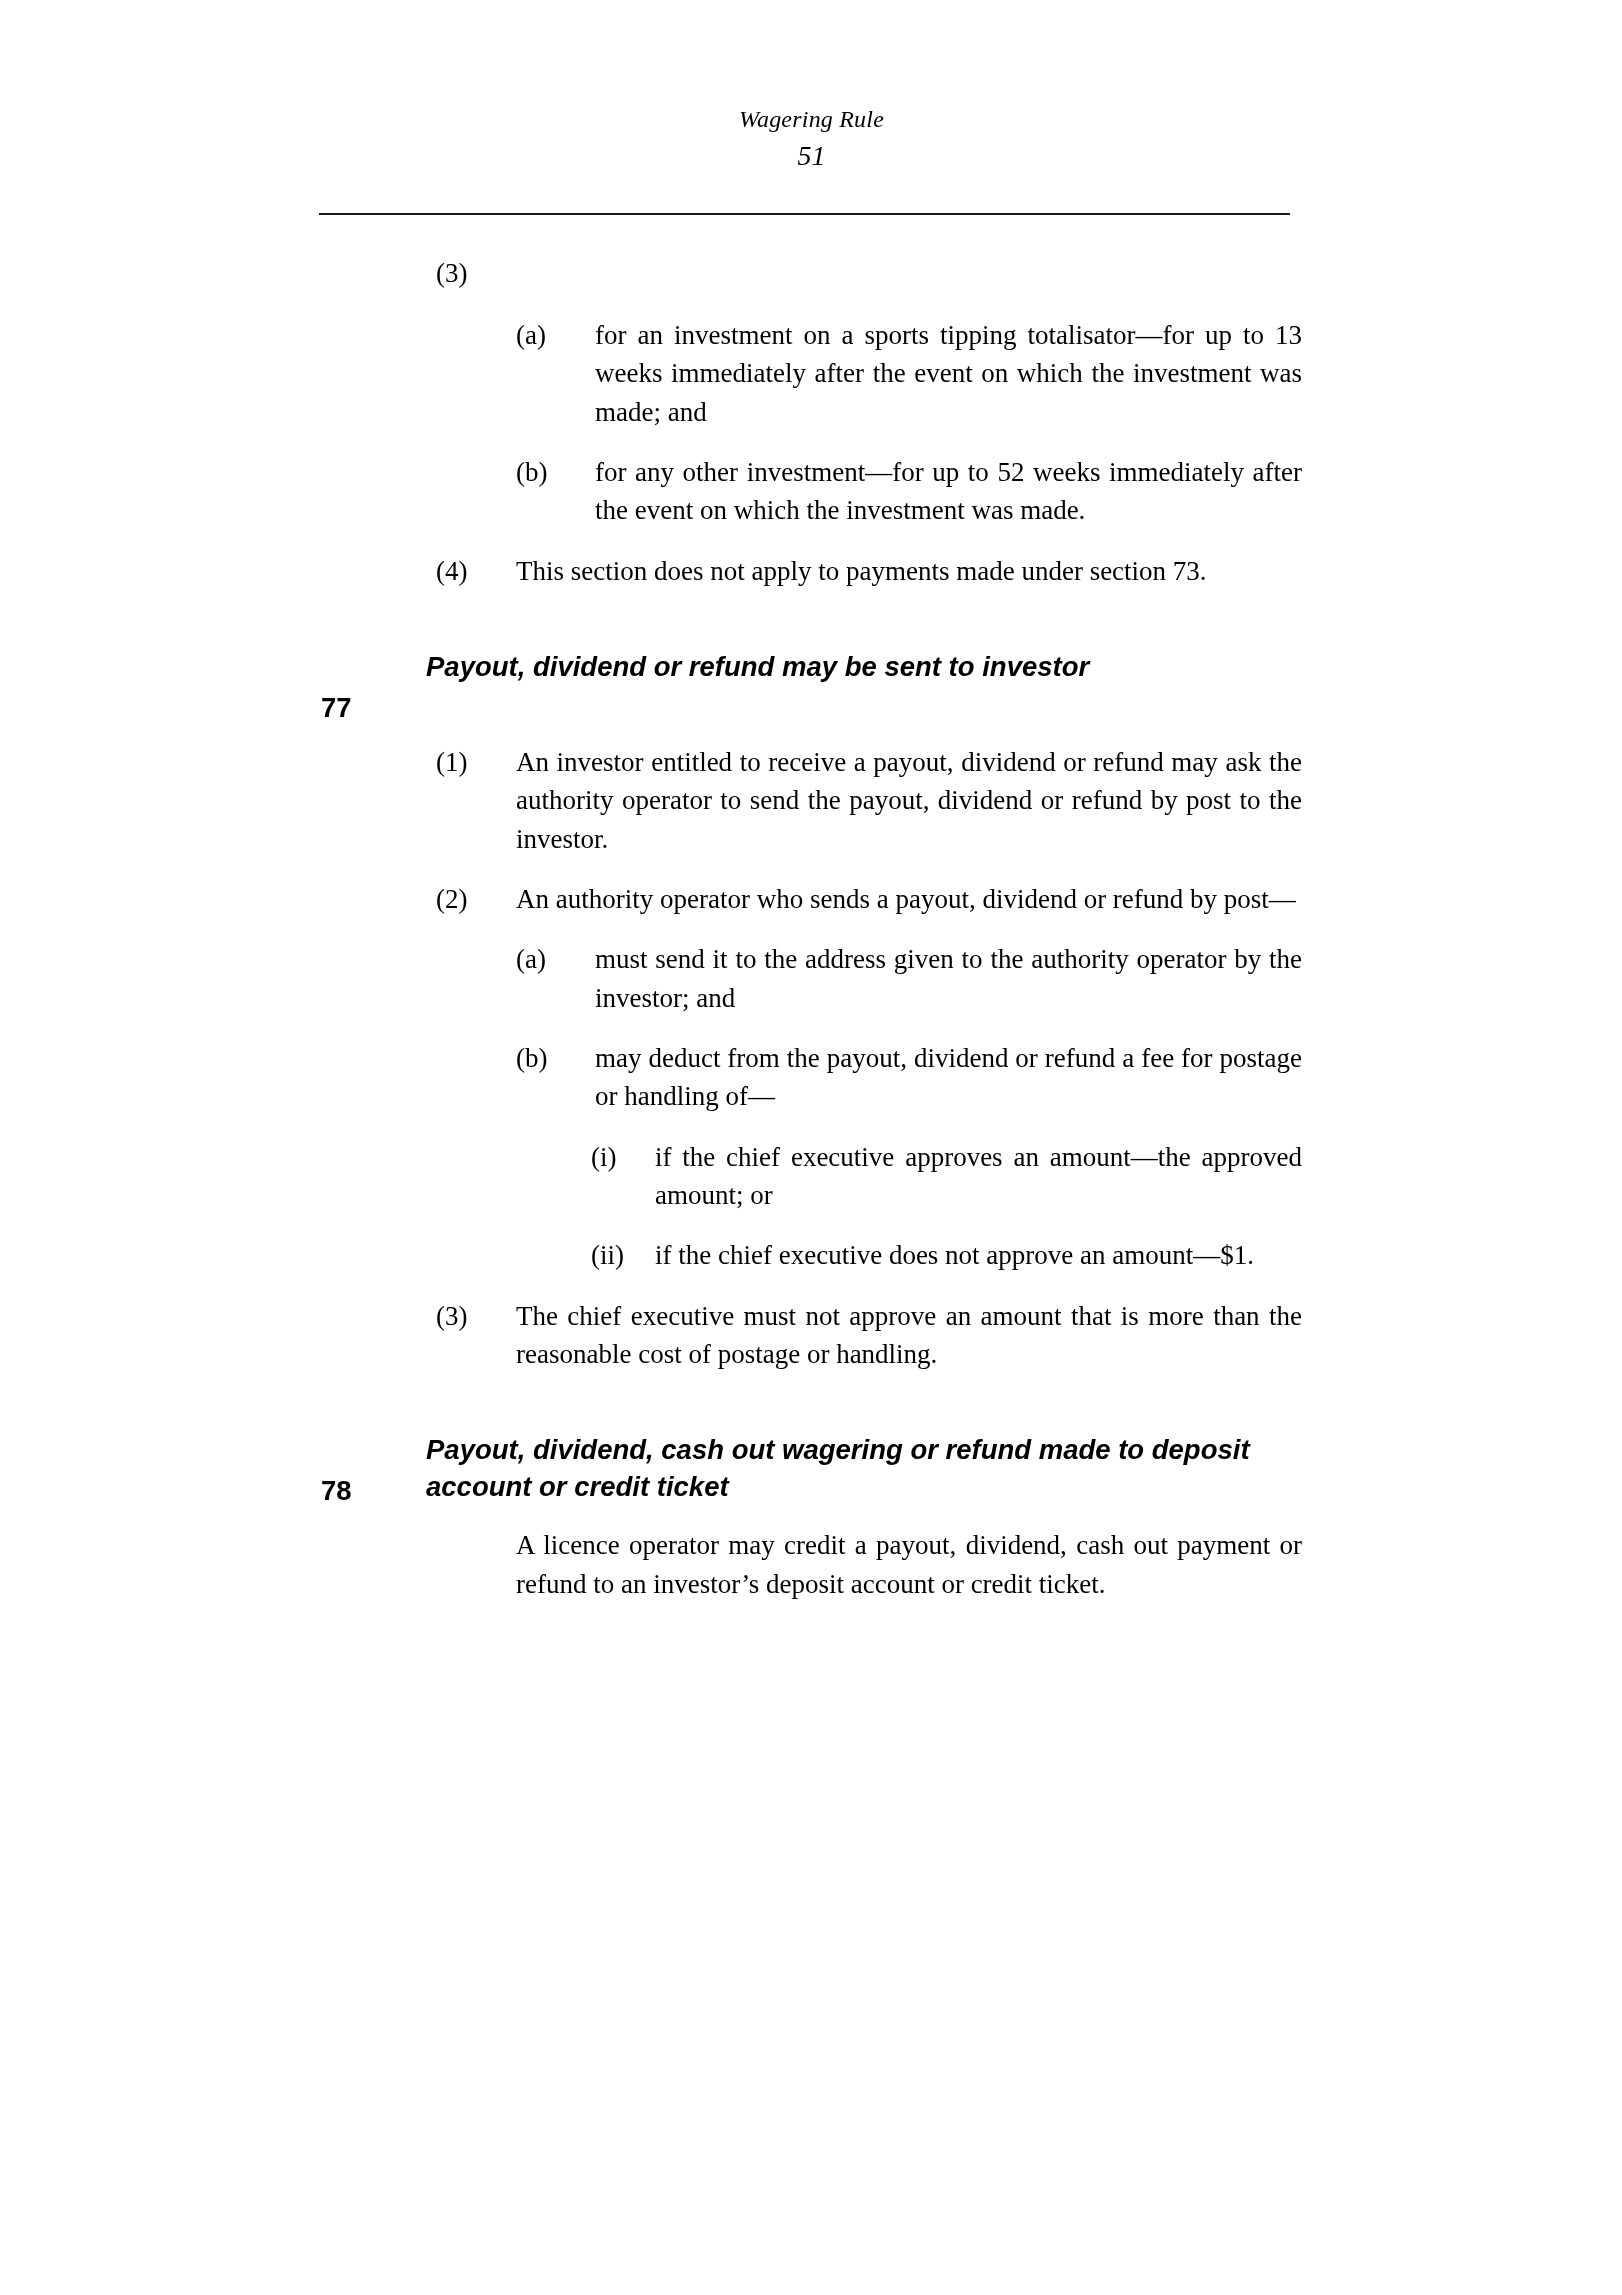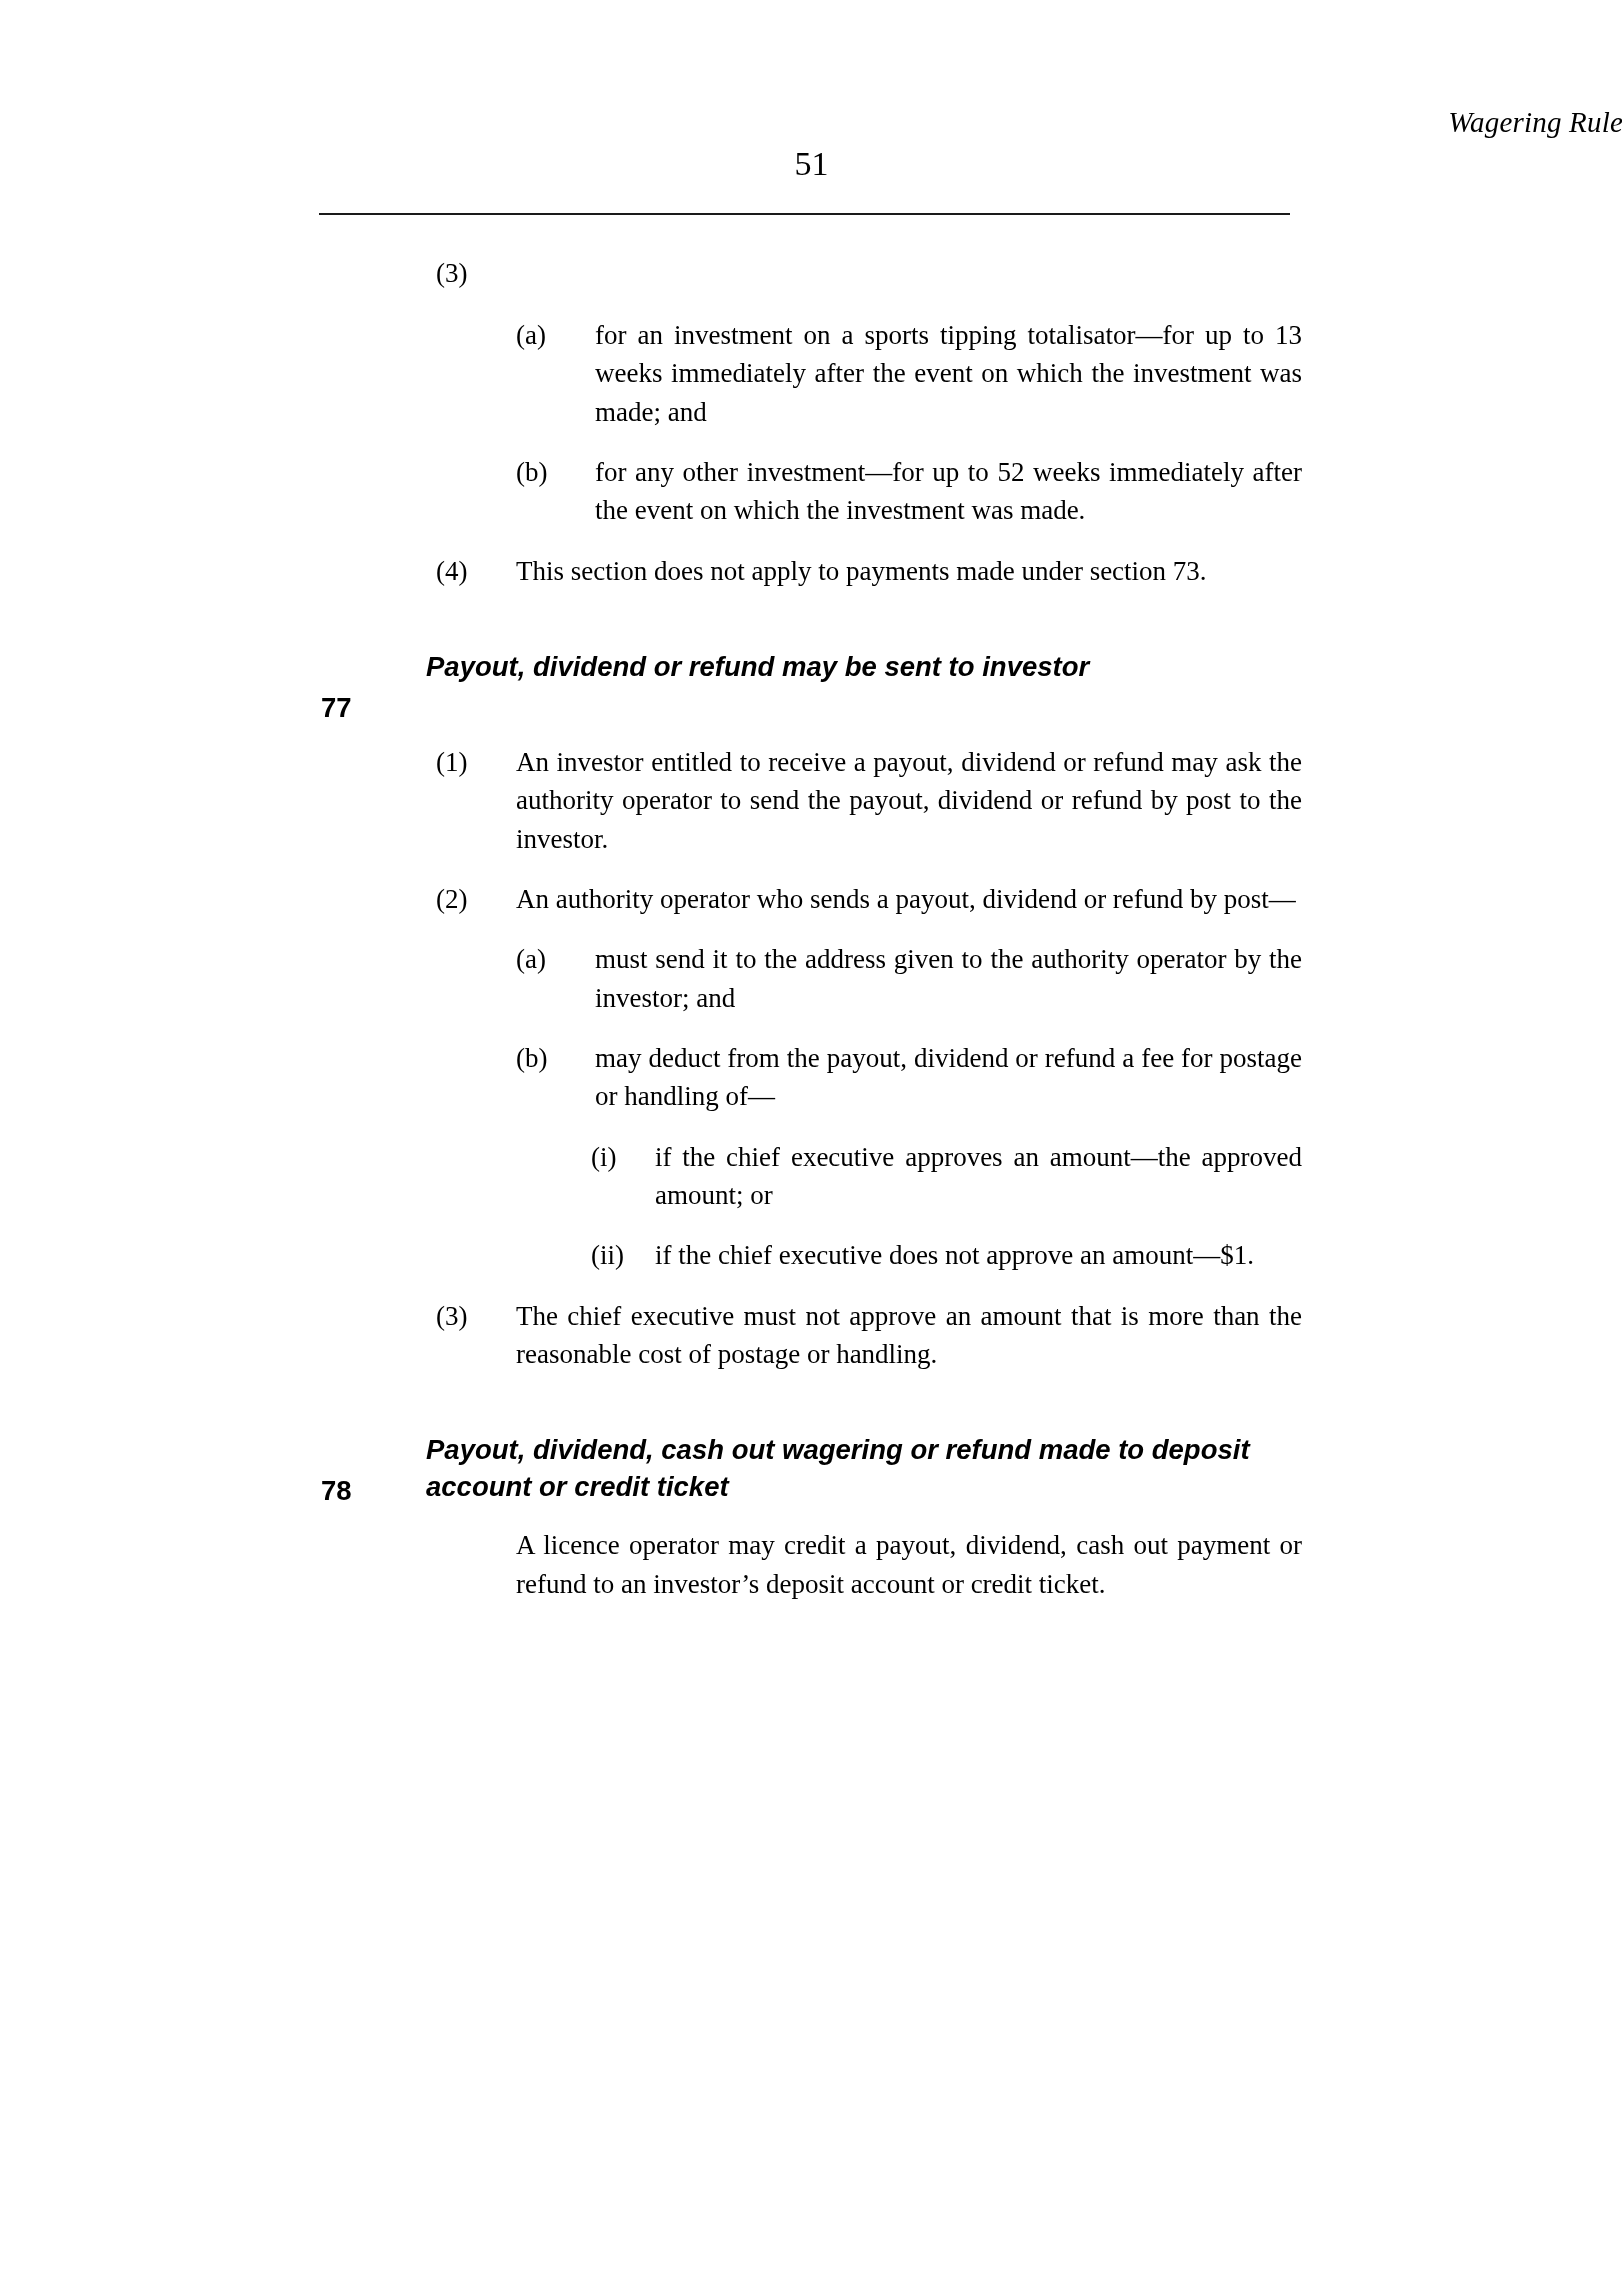--- a/index.html
+++ b/index.html
@@ -24,28 +24,28 @@
   .page-header {
     position: absolute;
     left: 0;
     top: 105px;
     width: 1623px;
     text-align: center;
   }
   .header-title {
     font-family: "Liberation Serif", "DejaVu Serif", serif;
     font-style: italic;
-    font-size: 29px;
+    font-size: 24px;
     line-height: 1.18;
     letter-spacing: 0.2px;
-    text-align: right;
   }
   .header-pageno {
     font-family: "Liberation Serif", "DejaVu Serif", serif;
-    font-size: 34px;
+    font-style: italic;
+    font-size: 28px;
     line-height: 1.18;
     margin-top: 5.2px;
   }
 
   .header-rule {
     position: absolute;
     left: 319px;
     top: 213px;
     width: 971px;
     height: 0;

